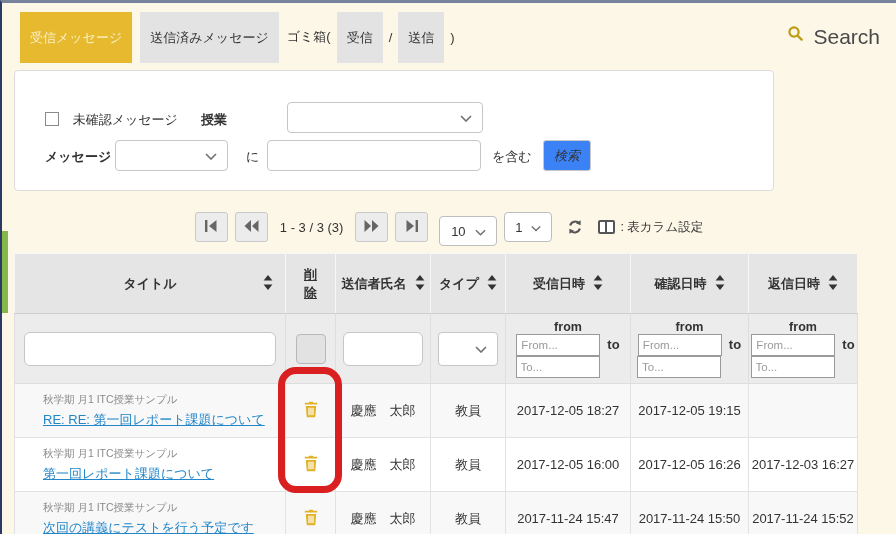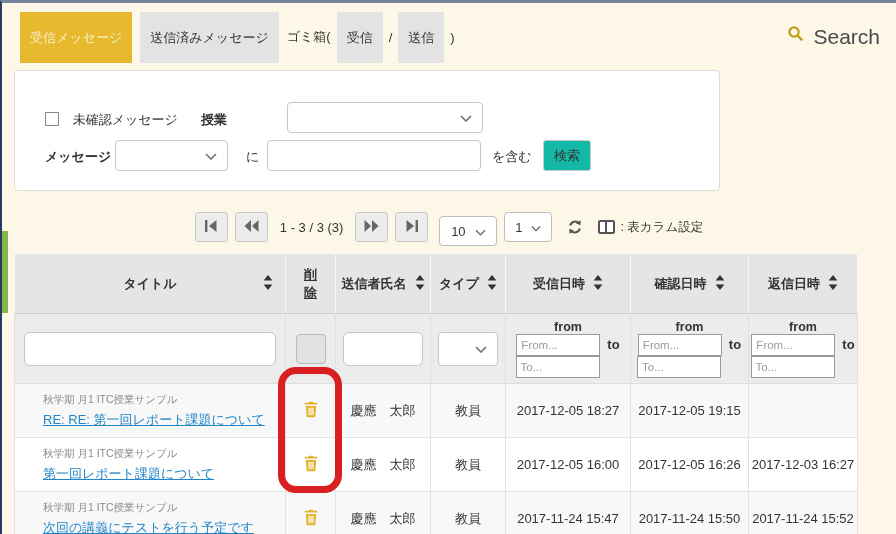--- a/index.html
+++ b/index.html
@@ -12,30 +12,30 @@
   
   .tab-row { position:absolute; top:19px; left:18px; right:16px; height:30px;
              display:flex; align-items:center; font-size:13px; color:#333; }
   .tab { padding:19px 10px; line-height:1; cursor:default; }
   .tab-active { background:#e6b92f; color:#faf0c8; }
   .tab-gray { background:#e3e3e3; color:#333; }
   .tab-row .gap8 { width:8px; } .tab-row .gap6 { width:6px; }
   .search-box { margin-left:auto; display:flex; align-items:flex-start; gap:9px;
                 font-size:21px; color:#4a4a4a; }
   
-  .filter-panel { position:absolute; top:67px; left:12px; width:706px; height:121px;
+  .filter-panel { position:absolute; top:67px; left:12px; width:760px; height:121px;
                   background:#fff; border:1px solid #dcdcdc; border-radius:4px; }
   .fp-abs { position:absolute; font-size:13px; color:#333; }
   .checkbox { width:14px; height:14px; border:1px solid #8a8a8a; background:#fff; }
   .sel { background:#fff; border:1px solid #c6c6c6; border-radius:4px;
          display:flex; align-items:center; justify-content:flex-end; padding-right:10px; }
   .txt { background:#fff; border:1px solid #c6c6c6; border-radius:4px; width:100%; height:100%;
          font-size:13px; padding:0 8px; font-family:inherit; }
-  .btn { background:#14b8a6; border:1px solid #c9c9c9; border-radius:3px;
-         font-size:13px; color:#333; display:flex; align-items:center; justify-content:center; }
+  .btn { background:#3b82f6; border:1px solid #c9c9c9; border-radius:3px;
+         font-size:13px; color:#333; display:flex; align-items:center; justify-content:center;font-style:italic; }
   
   .pagi { position:absolute; top:206px; left:0; width:100%; height:36px;
           display:flex; align-items:center; justify-content:center; gap:7px;
           font-size:13px; color:#333; }
   .nav-btn { width:33px; height:30px; background:#ececec; border:1px solid #c9c9c9;
              border-radius:3px; display:flex; align-items:center; justify-content:center; }
   .pg-sel { height:30px; background:#fff; border:1px solid #bdbdbd; border-radius:4px;
             display:flex; align-items:center; justify-content:center; gap:9px; font-size:13px; }
   .legend { display:flex; align-items:center; gap:5px; font-size:12.5px; margin-left:8px; }
   .range-text { margin:0 5px; }

